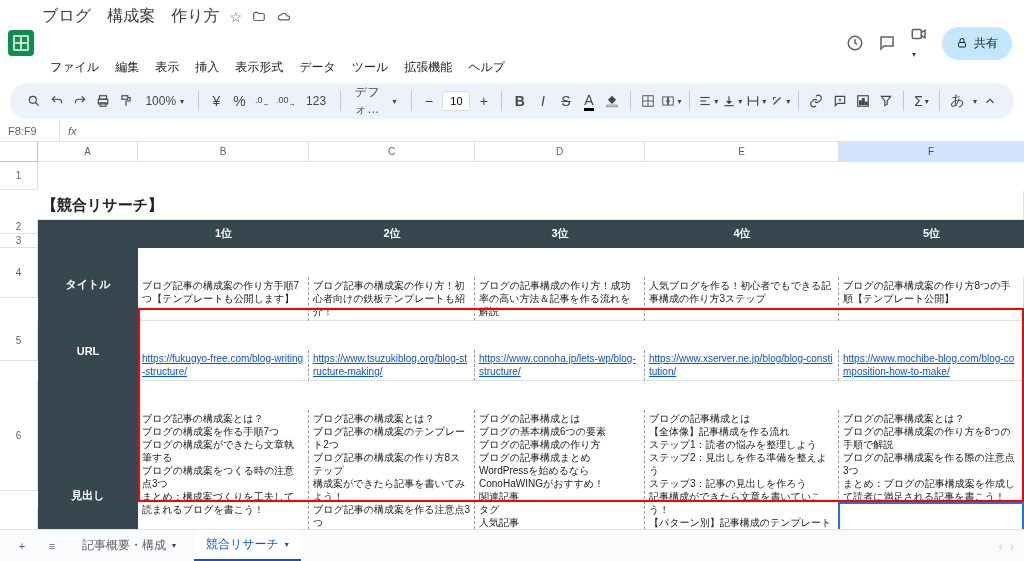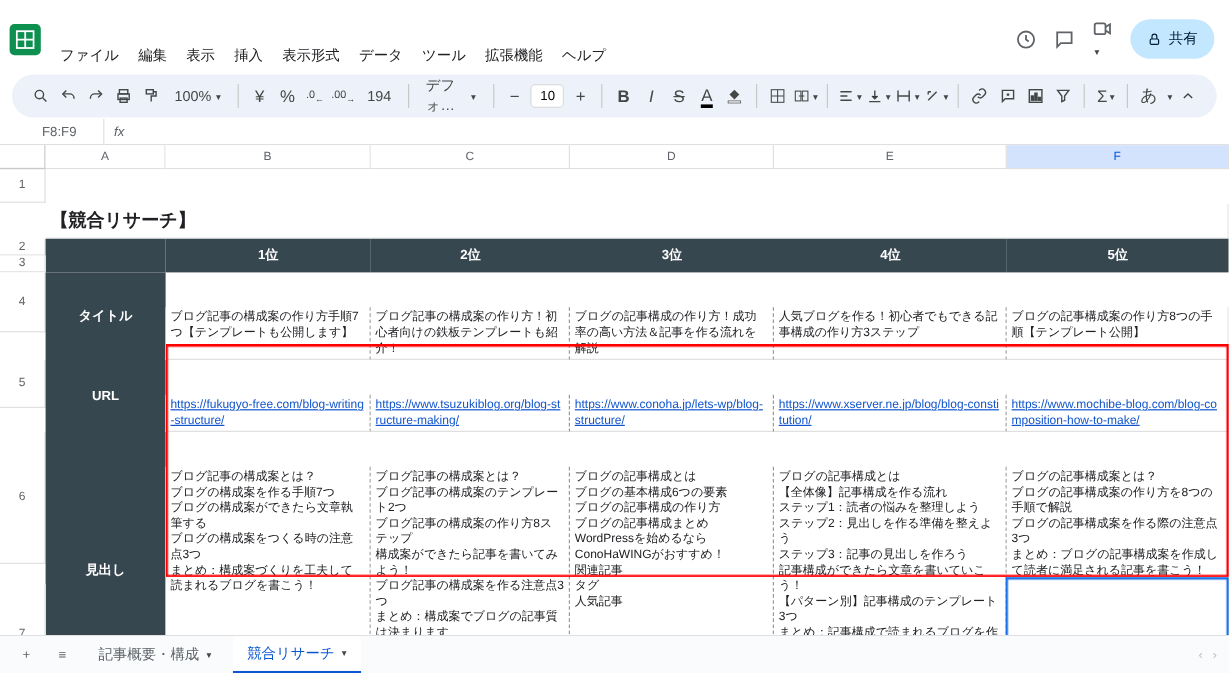--- a/index.html
+++ b/index.html
@@ -22,21 +22,21 @@
 .toolbar { display: flex; align-items: center; gap: 4px; padding: 4px 14px; background: #edf2fa; border-radius: 24px; margin: 1px 10px; height: 36px; }
 .tb-btn { width: 26px; height: 26px; display: flex; align-items: center; justify-content: center; color: #444746; cursor: pointer; border-radius: 4px; font-size: 14px; }
 .tb-sep { width: 1px; height: 20px; background: #c7c7c7; margin: 0 4px; }
 .tb-text { font-size: 12px; color: #444746; padding: 0 6px; cursor: pointer; display: flex; align-items: center; gap: 2px; }
 .tb-input { width: 28px; height: 20px; border: 1px solid #dadce0; border-radius: 4px; text-align: center; font-size: 11px; background: #fff; }
 .tb-dd { font-size: 8px; color: #444746; margin-left: 2px; }
 .collapse-btn { margin-left: auto; }
 
 
 .fx-row { display: flex; align-items: center; height: 22px; border-bottom: 1px solid #e0e0e0; }
-.name-box { width: 60px; padding: 0 8px; font-size: 11px; color: #5f6368; border-right: 1px solid #e0e0e0; height: 100%; display: flex; align-items: center; margin-left: 27px; }
+.name-box { width: 60px; padding: 0 8px; font-size: 11px; color: #5f6368; border-right: 1px solid #e0e0e0; height: 100%; display: flex; align-items: center; }
 .fx-label { padding: 0 8px; color: #5f6368; font-style: italic; font-size: 11px; }
 
 
 .grid-wrap { position: relative; height: 440px; overflow: hidden; }
 .grid { display: grid; grid-template-columns: 38px 100px 171px 166px 170px 194px 185px; }
 .col-head { background: #fff; border-right: 1px solid #e0e0e0; border-bottom: 1px solid #e0e0e0; text-align: center; font-size: 10px; color: #5f6368; height: 20px; line-height: 20px; position: sticky; top: 0; }
 .col-head.active { background: #d3e3fd; color: #0b57d0; }
 .corner { background: #fff; border-right: 1px solid #c0c0c0; border-bottom: 1px solid #c0c0c0; }
 .row-head { background: #fff; border-right: 1px solid #e0e0e0; border-bottom: 1px solid #e0e0e0; text-align: center; font-size: 10px; color: #5f6368; display: flex; align-items: center; justify-content: center; }
 .row-head.active { background: #d3e3fd; color: #0b57d0; }
@@ -69,20 +69,34 @@
 
 <div class="titlebar">
   <div class="logo">
     <svg width="16" height="16" viewBox="0 0 16 16">
         <rect x="1" y="1" width="14" height="14" fill="none" stroke="#fff" stroke-width="1.5"></rect>
         <line x1="1" y1="8" x2="15" y2="8" stroke="#fff" stroke-width="1.5"></line>
         <line x1="8" y1="1" x2="8" y2="15" stroke="#fff" stroke-width="1.5"></line>
       </svg>
   </div>
   <div class="title-block">
+    <div class="title-row">
+      <span class="doc-title">ブログ　構成案　作り方</span>
+      <span class="star-icon">☆</span>
+      <span class="folder-icon">
+        <svg width="14" height="14" viewBox="0 0 24 24" fill="none" stroke="#5f6368" stroke-width="2">
+            <path d="M3 6a2 2 0 012-2h4l2 2h8a2 2 0 012 2v8a2 2 0 01-2 2H5a2 2 0 01-2-2V6z"></path>
+          </svg>
+      </span>
+      <span class="cloud-icon">
+        <svg width="16" height="14" viewBox="0 0 24 24" fill="none" stroke="#5f6368" stroke-width="2">
+            <path d="M18 10h-1a5 5 0 00-9.5-1.5A4 4 0 006 17h12a3.5 3.5 0 000-7z"></path>
+          </svg>
+      </span>
+    </div>
     <div class="menu-row">
       <span>ファイル</span>
       <span>編集</span>
       <span>表示</span>
       <span>挿入</span>
       <span>表示形式</span>
       <span>データ</span>
       <span>ツール</span>
       <span>拡張機能</span>
       <span>ヘルプ</span>
@@ -152,21 +166,21 @@
     </div>
   <div class="tb-sep"></div>
   <div class="tb-btn">¥</div>
   <div class="tb-btn">%</div>
   <div class="tb-btn">
       <span style="font-size:9px">.0<sub>←</sub></span>
     </div>
   <div class="tb-btn">
       <span style="font-size:9px">.00<sub>→</sub></span>
     </div>
-  <div class="tb-text">194</div>
+  <div class="tb-text">123</div>
   <div class="tb-sep"></div>
   <div class="tb-text">
       <span>デフォ…</span>
       <span class="tb-dd">▾</span>
     </div>
   <div class="tb-sep"></div>
   <div class="tb-btn">−</div>
   <input class="tb-input" value="10" style="">
   <div class="tb-btn">+</div>
   <div class="tb-sep"></div>

